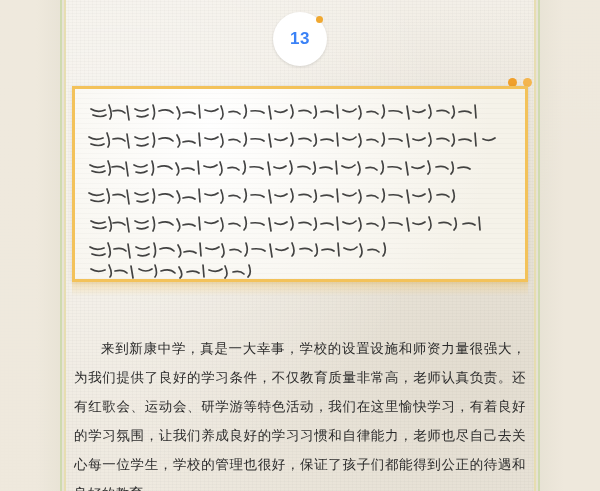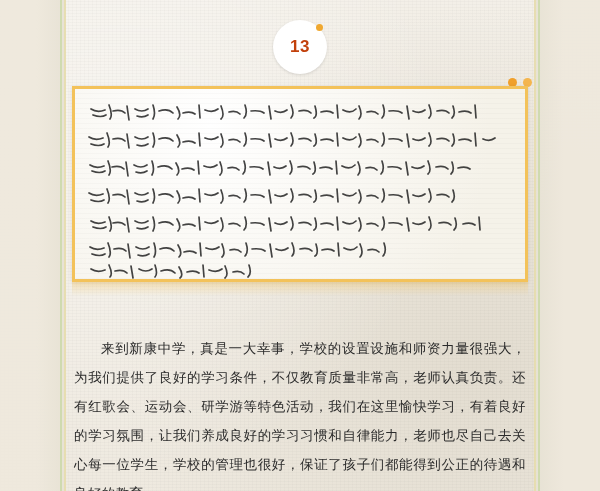--- a/index.html
+++ b/index.html
@@ -53,33 +53,33 @@
   }
   .edge.left .line.l1 { left: 60px; background: #c9d8a6; opacity: .85; }
   .edge.left .line.l2 { left: 64px; background: #e7dca0; opacity: .7; }
   .edge.right .line.l1 { right: 60px; background: #c9d8a6; opacity: .85; }
   .edge.right .line.l2 { right: 64px; background: #e7dca0; opacity: .7; }
 
   
   .page-badge {
     position: absolute;
     left: 50%;
-    top: 20px;
+    top: 12px;
     transform: translateX(-50%);
     width: 54px;
     height: 54px;
     border-radius: 50%;
     background: #ffffff;
     box-shadow: 0 1px 3px rgba(0,0,0,0.12);
     display: flex;
     align-items: center;
     justify-content: center;
     font-size: 17px;
     font-weight: bold;
-    color: #c2410c;
+    color: #3b82f6;
     letter-spacing: 0.5px;
   }
   .page-badge .dot {
     position: absolute;
     right: 4px;
     top: 4px;
     width: 7px;
     height: 7px;
     border-radius: 50%;
     background: #f0a830;

